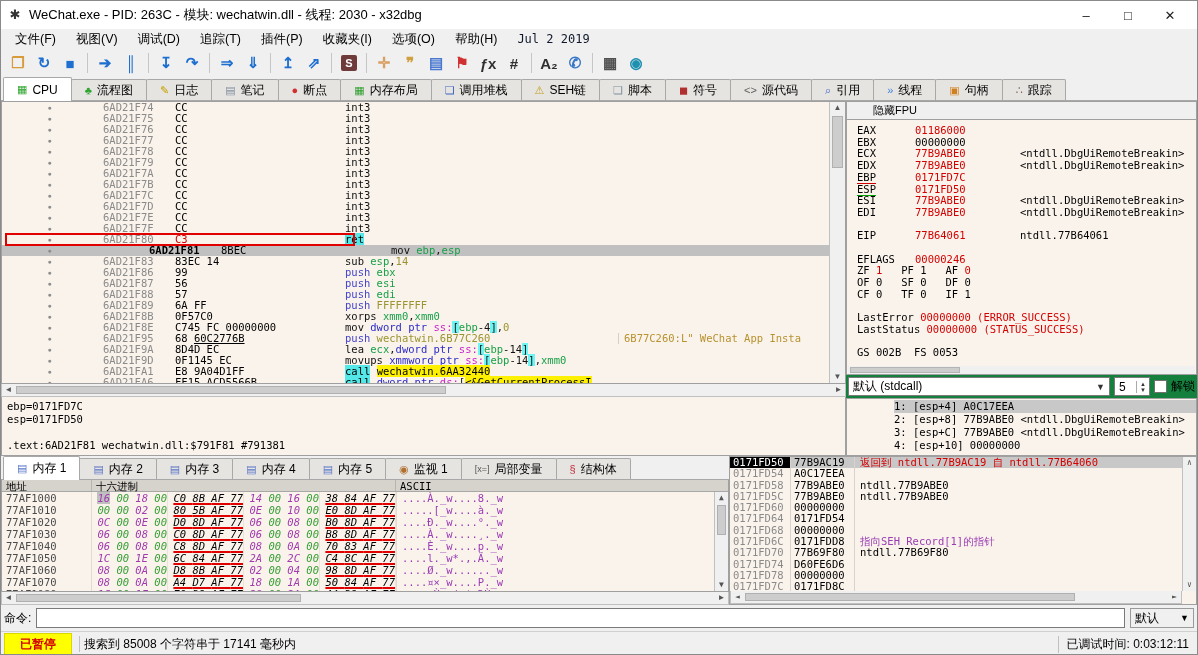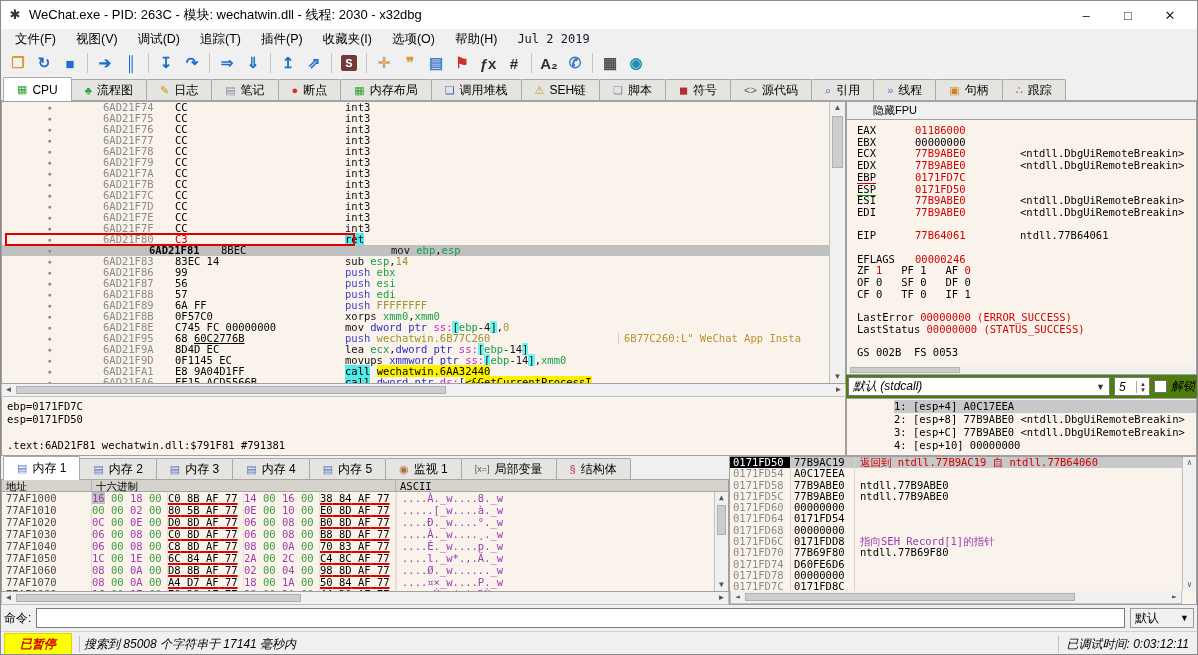--- a/index.html
+++ b/index.html
@@ -82,21 +82,21 @@
               font-size:10.5px; line-height:11.7px; padding:5px 0 0 10px; position:relative; overflow:hidden;}
   .rrow{ white-space:pre; }
   .rn{ display:inline-block; width:58px; }
   .rn.u-red{ }  .rn.u-red .rntxt{ border-bottom:1px solid #d00000; }
   .rn.u-green .rntxt{ border-bottom:1px solid #00a000; }
   .rv{ display:inline-block; width:105px; }
   .red{ color:#d40000; }
   .purple{ color:#9a3cb4; }
   .regs-hscroll{ position:absolute; left:1px; right:1px; bottom:0; height:8px; background:#f0f0f0; }
   .regs-hthumb{ position:absolute; left:2px; top:1px; width:110px; height:6px; background:#cdcdcd; border:1px solid #b4b4b4;}
-  .ccrow{ height:23px; display:flex; align-items:center; gap:4px; padding:0 2px; background:#4d7c0f;font-style:italic;}
+  .ccrow{ height:23px; display:flex; align-items:center; gap:4px; padding:0 2px; background:#15803d;}
   .ccsel{ flex:1; height:19px; background:#fff; border:1px solid #7a7a7a; display:flex; align-items:center;
           padding:0 4px; font-size:12px; }
   .ccsel .arr{ margin-left:auto; font-size:9px; color:#333;}
   .ccspin{ width:36px; height:19px; background:#fff; border:1px solid #7a7a7a; display:flex; align-items:center; font-size:12px;}
   .ccspin .num{ flex:1; text-align:left; padding-left:4px;}
   .ccspin .ud{ width:13px; display:flex; flex-direction:column; font-size:6px; line-height:6px; color:#333; text-align:center; border-left:1px solid #aaa;}
   .ccchk{ width:13px; height:13px; background:#fff; border:1px solid #707070; }
   .cclab{ font-size:12px; }
   .args{ height:58px; background:#faf3eb; border:1px solid #a0a0a0; font-size:10.5px; line-height:12.9px;
          padding:1px 0 0 3px; overflow:hidden;}
@@ -108,21 +108,21 @@
   .bleft{ width:728px; display:flex; flex-direction:column; }
   .btabs{ height:24px; display:flex; align-items:flex-end; background:#f0f0f0; border-bottom:1px solid #a8a8a8; padding-left:2px;}
   .dump{ flex:1; background:#faf3eb; border:1px solid #a0a0a0; border-top:none; overflow:hidden; position:relative;
          font-size:10.5px; line-height:12px; display:flex; flex-direction:column;}
   .dump-head{ height:12px; background:#d6d3cc; border-bottom:1px solid #a8a8a8; display:flex; font-size:10.5px;}
   .dump-head .hc1{ width:90px; padding-left:4px; border-right:1px solid #b8b5ae;}
   .dump-head .hc2{ width:304px; padding-left:4px; border-right:1px solid #b8b5ae;}
   .dump-head .hc3{ flex:1; padding-left:4px;}
   .mrow{ display:flex; height:12px; }
   .mrow .maddr{ width:90px; flex:none; padding-left:4px; color:#4a4a4a; border-right:1px solid #e0dcd4;}
-  .grp{ width:76px; flex:none; text-align:left; border-right:1px solid #e8e4dc; white-space:pre;}
+  .grp{ width:76px; flex:none; text-align:right; border-right:1px solid #e8e4dc; white-space:pre;font-style:italic;}
   .grp.ptr{ text-decoration:underline; text-decoration-color:#e00000; text-decoration-thickness:2px; color:#000;}
   .bz{ color:#3aa03a; } .bn{ color:#a03cae; }
   .grp.ptr .bz,.grp.ptr .bn{ color:#000; }
   .selb{ background:#c0c0c0; }
   .mascii{ flex:1; padding-left:5px; color:#9a3cb4; white-space:pre; border-left:1px solid #e0dcd4;}
   .dumpvscroll{ position:absolute; right:0; top:12px; bottom:0; width:14px; background:#f0f0f0; border-left:1px solid #c0c0c0; font-size:8px; color:#555; text-align:center;}
   .bright{ flex:1; background:#faf3eb; border:1px solid #a0a0a0; position:relative; overflow:hidden;
            font-size:10.5px; line-height:11.3px; display:flex; flex-direction:column;}
   .srow{ display:flex; height:11.3px; }
   .srow .saddr{ width:60px; flex:none; color:#8a8a8a; padding-left:3px;}
@@ -136,21 +136,21 @@
   
   .cmdbar{ position:absolute; top:604px; left:0; right:0; height:26px; background:#f0f0f0;
            display:flex; align-items:center; gap:5px; padding:0 3px; }
   .cmdlab{ font-size:12px; }
   .cmdinput{ flex:1; height:20px; background:#fff; border:1px solid #7a7a7a; font-size:12px; padding:0 4px;
              font-family:"Liberation Sans",sans-serif;}
   .cmdprofile{ width:64px; height:20px; background:#f0f0f0; border:1px solid #9a9a9a; display:flex;
                align-items:center; font-size:12px; padding:0 4px;}
   .cmdprofile .arr{ margin-left:auto; font-size:9px;}
   .statusbar{ position:absolute; top:630px; left:0; right:0; height:25px; background:#f0f0f0;
-              border-top:1px solid #d0d0d0; display:flex; align-items:center; font-size:12px;font-style:italic; }
+              border-top:1px solid #d0d0d0; display:flex; align-items:center; font-size:12px; }
   .stbadge{ background:#ffff00; color:#d40000; font-weight:bold; padding:2px 15px; margin:0 3px;
             border:1px solid #d8d800; }
   .stsep{ width:1px; height:16px; background:#c0c0c0; margin:0 4px;}
   .stmsg{ flex:1; }
   .stright{ padding:0 8px; border-left:1px solid #c0c0c0; }
 </style>
 </head>
 <body>
 
 <div id="app">

